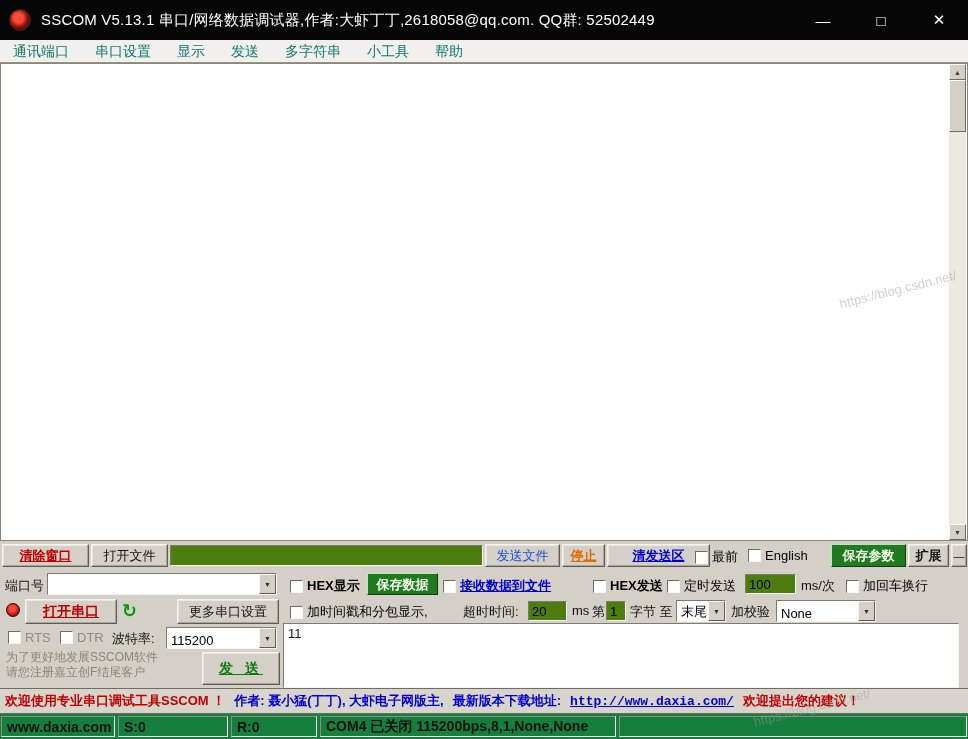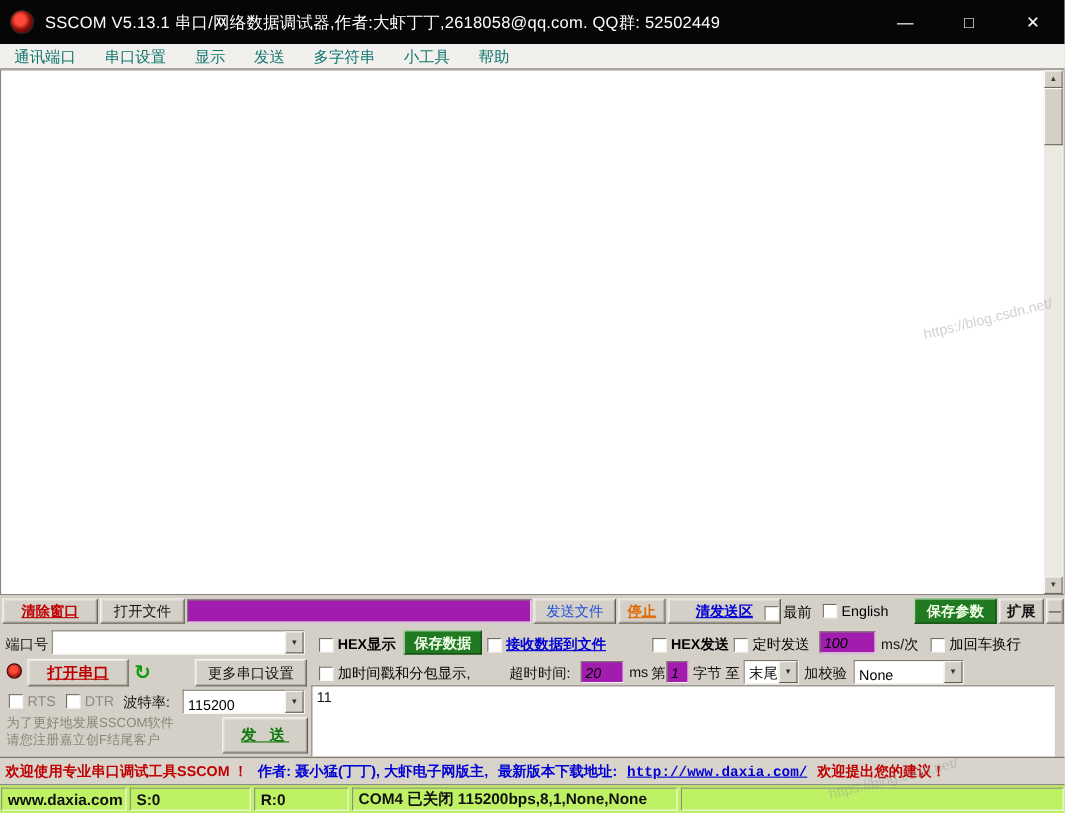--- a/index.html
+++ b/index.html
@@ -33,22 +33,22 @@
           justify-content:center; font-size:7px; color:#3c3a33; cursor:pointer; }
   .sdown { position:absolute; bottom:0; }
   .sthumb { position:absolute; top:16px; left:0; width:17px; height:52px; background:#d4d0c8;
             border:1px solid; border-color:#fbfaf7 #6d6a60 #6d6a60 #fbfaf7; cursor:pointer; }
 
   
   .btn { background:#d4d0c8; border:1px solid; border-color:#f7f5f0 #5f5c53 #5f5c53 #f7f5f0;
          box-shadow:inset -1px -1px 0 #a9a597, inset 1px 1px 0 #e9e6de;
          display:flex; align-items:center; justify-content:center; font-size:13px; color:#111;
          cursor:pointer; white-space:nowrap; }
-  .field { background:#a21caf; border:1px solid; border-color:#7d7a70 #f7f5f0 #f7f5f0 #7d7a70;
-           font-size:13px; padding:0 3px; font-family:"Liberation Sans","DejaVu Sans",sans-serif;font-style:italic; }
+  .field { background:#4d7c0f; border:1px solid; border-color:#7d7a70 #f7f5f0 #f7f5f0 #7d7a70;
+           font-size:13px; padding:0 3px; font-family:"Liberation Sans","DejaVu Sans",sans-serif; }
   input.field { outline:none; }
   .combo { background:#fff; border:1px solid; border-color:#7d7a70 #f7f5f0 #f7f5f0 #7d7a70;
            display:flex; align-items:flex-end; cursor:pointer; }
   .combo-value { flex:1; padding:0 4px; font-size:13px; white-space:nowrap; overflow:hidden; }
   .combo-btn { width:17px; align-self:stretch; background:#d4d0c8; border:1px solid;
                border-color:#f7f5f0 #5f5c53 #5f5c53 #f7f5f0; display:flex; align-items:center;
                justify-content:center; font-size:7px; color:#2f2d27; }
   .check { display:flex; align-items:center; gap:4px; cursor:pointer; }
   .cb { width:13px; height:13px; background:#fff; border:1px solid;
         border-color:#6f6c62 #f7f5f0 #f7f5f0 #6f6c62; flex:0 0 auto; }
@@ -76,21 +76,21 @@
   
   .linkbar { left:0; top:688px; width:968px; height:26px; background:#d8d4cb;
              border-top:1px solid #6f6c62; border-bottom:1px solid #6f6c62;
              display:flex; align-items:center; padding:0 5px; gap:9px; white-space:nowrap; overflow:hidden; }
   .lred { color:#c00000; font-weight:bold; font-size:13px; }
   .lblue { color:#0000d4; font-weight:bold; font-size:13px; }
   .lurl { color:#0000d4; font-weight:bold; font-size:13px; text-decoration:underline;
           font-family:"Liberation Mono","DejaVu Sans Mono",monospace; cursor:pointer; }
 
   
-  .statusbar { left:0; top:714px; width:968px; height:25px; background:#bef264;
+  .statusbar { left:0; top:714px; width:968px; height:25px; background:#15803d;
                display:flex; align-items:stretch; padding:2px 1px; gap:3px; }
   .scell { border:1px solid; border-color:#8f8c81 #f7f5f0 #f7f5f0 #8f8c81;
            display:flex; align-items:center; padding:0 5px; font-weight:bold; font-size:14px;
            color:#111; white-space:nowrap; overflow:hidden; }
 
   .watermark { color:#9a9a9a; opacity:0.45; font-size:13px; transform:rotate(-14deg);
                white-space:nowrap; pointer-events:none; }
 </style>
 </head>
 <body>

